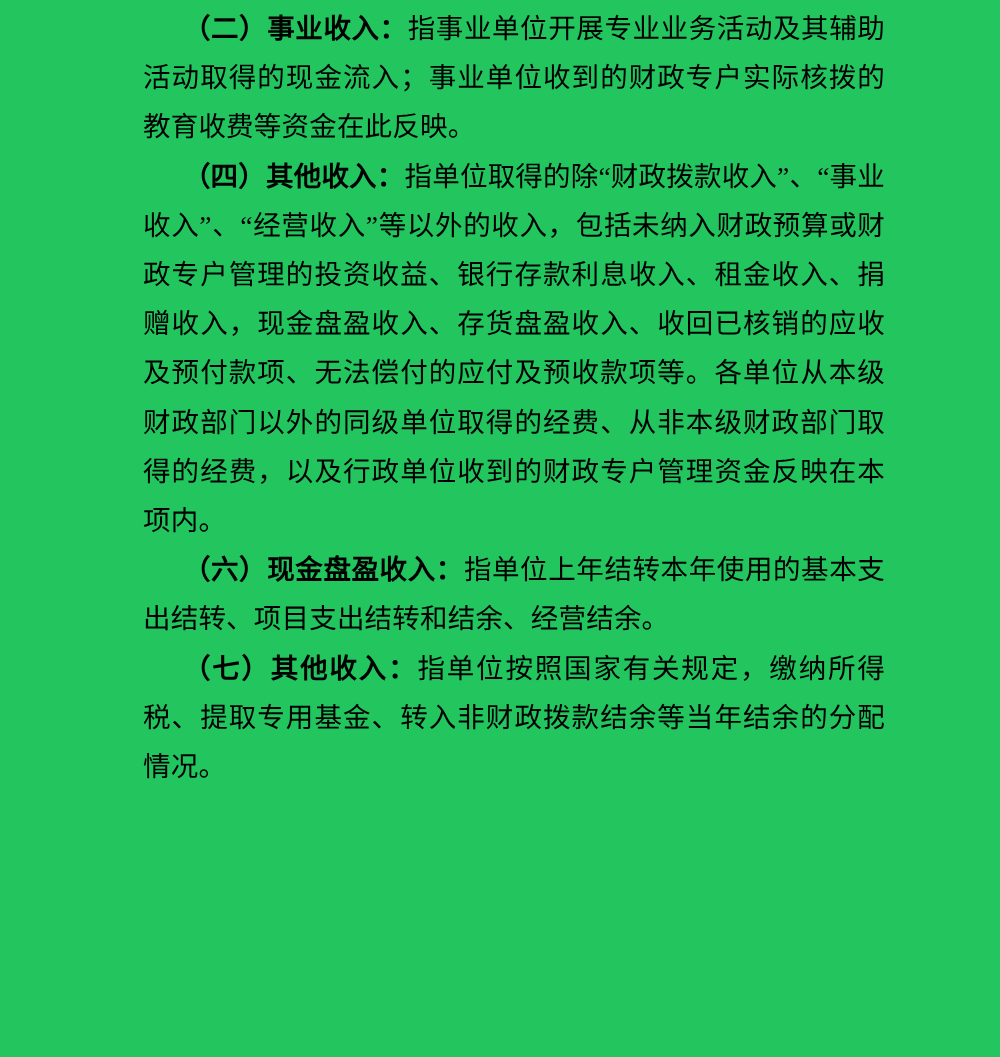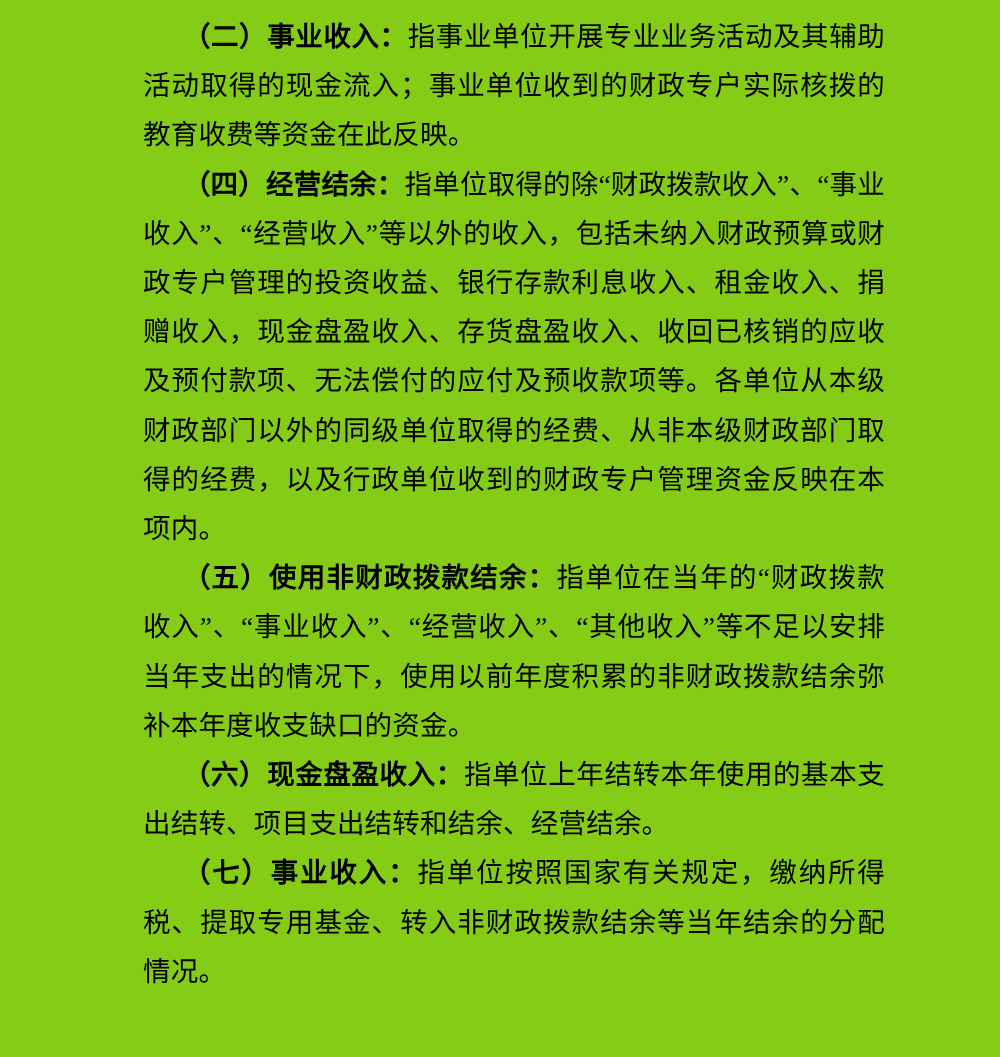--- a/index.html
+++ b/index.html
@@ -10,22 +10,22 @@
   body {
     width: 1000px;
     height: 1057px;
     overflow: hidden;
     font-family: "Liberation Serif", "DejaVu Serif", serif;
   }
   .page {
     box-sizing: border-box;
     width: 1000px;
     height: 1057px;
-    padding: 12px 115px 0 143px;
-    background: #84cc16;
+    padding: 4px 115px 0 143px;
+    background: #22c55e;
   }
   .doc-paragraph {
     margin: 0;
     color: #000000;
     font-size: 27.5px;
     line-height: 49.2px;
     text-align: justify;
     text-justify: inter-ideograph;
     text-indent: 1.45em;
     letter-spacing: 0.2px;
@@ -42,28 +42,25 @@
 <body>
 
 <div class="page">
 
   <p class="doc-paragraph">
     <span class="para-label">（二）事业收入：</span><span class="para-body">指事业单位开展专业业务活动及其辅助活动取得的现金流入；事业单位收到的财政专户实际核拨的教育收费等资金在此反映。</span>
   </p>
 
 
   <p class="doc-paragraph">
-    <span class="para-label">（四）经营结余：</span><span class="para-body">指单位取得的除“财政拨款收入”、“事业收入”、“经营收入”等以外的收入，包括未纳入财政预算或财政专户管理的投资收益、银行存款利息收入、租金收入、捐赠收入，现金盘盈收入、存货盘盈收入、收回已核销的应收及预付款项、无法偿付的应付及预收款项等。各单位从本级财政部门以外的同级单位取得的经费、从非本级财政部门取得的经费，以及行政单位收到的财政专户管理资金反映在本项内。</span>
+    <span class="para-label">（四）其他收入：</span><span class="para-body">指单位取得的除“财政拨款收入”、“事业收入”、“经营收入”等以外的收入，包括未纳入财政预算或财政专户管理的投资收益、银行存款利息收入、租金收入、捐赠收入，现金盘盈收入、存货盘盈收入、收回已核销的应收及预付款项、无法偿付的应付及预收款项等。各单位从本级财政部门以外的同级单位取得的经费、从非本级财政部门取得的经费，以及行政单位收到的财政专户管理资金反映在本项内。</span>
   </p>
 
-  <p class="doc-paragraph">
-    <span class="para-label">（五）使用非财政拨款结余：</span><span class="para-body">指单位在当年的“财政拨款收入”、“事业收入”、“经营收入”、“其他收入”等不足以安排当年支出的情况下，使用以前年度积累的非财政拨款结余弥补本年度收支缺口的资金。</span>
-  </p>
 
   <p class="doc-paragraph">
     <span class="para-label">（六）现金盘盈收入：</span><span class="para-body">指单位上年结转本年使用的基本支出结转、项目支出结转和结余、经营结余。</span>
   </p>
 
   <p class="doc-paragraph">
-    <span class="para-label">（七）事业收入：</span><span class="para-body">指单位按照国家有关规定，缴纳所得税、提取专用基金、转入非财政拨款结余等当年结余的分配情况。</span>
+    <span class="para-label">（七）其他收入：</span><span class="para-body">指单位按照国家有关规定，缴纳所得税、提取专用基金、转入非财政拨款结余等当年结余的分配情况。</span>
   </p>
 
 </div>
 
 </body></html>

